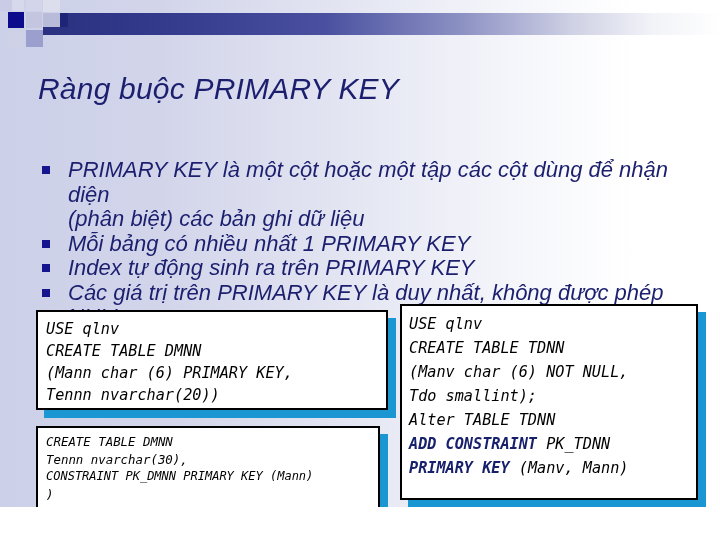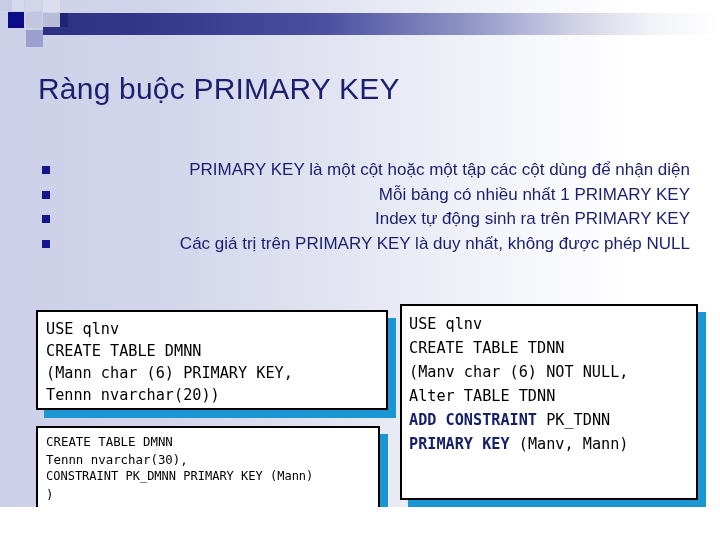--- a/index.html
+++ b/index.html
@@ -13,20 +13,21 @@
     font-family: "Liberation Sans", sans-serif;
     background: #ffffff;
   }
 
   #slide {
     position: relative;
     width: 720px;
     height: 507px;
     overflow: hidden;
     background: linear-gradient(to right, #ccd0e8 0%, #d2d5ea 22%, #e3e5f2 48%, #f4f5fa 70%, #ffffff 88%, #ffffff 100%);
+    font-style: italic;
   }
 
   
   .hdr-bar {
     position: absolute;
     left: 43px;
     top: 13px;
     width: 677px;
     height: 22px;
     background: linear-gradient(to right, #2b3180 0%, #343a8c 18%, #4b51a0 42%, #8d92c4 62%, #ced0e4 78%, #f2f3f8 90%, #ffffff 100%);
@@ -60,24 +61,23 @@
   
   #bullets {
     position: absolute;
     left: 40px;
     top: 158px;
     width: 650px;
   }
   .bullet-row {
     position: relative;
     padding-left: 28px;
-    font-size: 17px;
+    font-size: 22px;
     line-height: 24.5px;
     color: #1b1f6e;
-    text-align: right;
   }
   .bullet-mark {
     position: absolute;
     left: 2px;
     top: 8px;
     width: 8px;
     height: 8px;
     background: #15158e;
   }
   .bl-txt { display: block; }
@@ -204,20 +204,21 @@
     <div class="sq sq-j"></div>
   </div>
 
   <div id="title">Ràng buộc PRIMARY KEY</div>
 
   <div id="bullets">
 
     <div class="bullet-row">
       <span class="bullet-mark"></span>
       <span class="bl-txt">PRIMARY KEY là một cột hoặc một tập các cột dùng để nhận diện</span>
+      <span class="bl-txt">(phân biệt) các bản ghi dữ liệu</span>
     </div>
 
     <div class="bullet-row">
       <span class="bullet-mark"></span>
       <span class="bl-txt">Mỗi bảng có nhiều nhất 1 PRIMARY KEY</span>
     </div>
 
     <div class="bullet-row">
       <span class="bullet-mark"></span>
       <span class="bl-txt">Index tự động sinh ra trên PRIMARY KEY</span>
@@ -248,18 +249,19 @@
     <div> Tennn nvarchar(30),</div>
     <div class="small">  CONSTRAINT PK_DMNN PRIMARY KEY (Mann)</div>
     <div>)</div>
   </div>
 
   <div class="shadow" id="shadow-right"></div>
   <div class="codebox" id="box-right">
     <div>USE qlnv</div>
     <div>CREATE TABLE TDNN</div>
     <div>(Manv char (6) NOT NULL,</div>
+    <div> Tdo smallint);</div>
     <div>Alter TABLE TDNN</div>
     <div><span class="kw">ADD CONSTRAINT</span><span> PK_TDNN</span></div>
     <div><span class="kw">PRIMARY KEY</span><span> (Manv, Mann)</span></div>
   </div>
 
 </div>
 
 </body></html>

